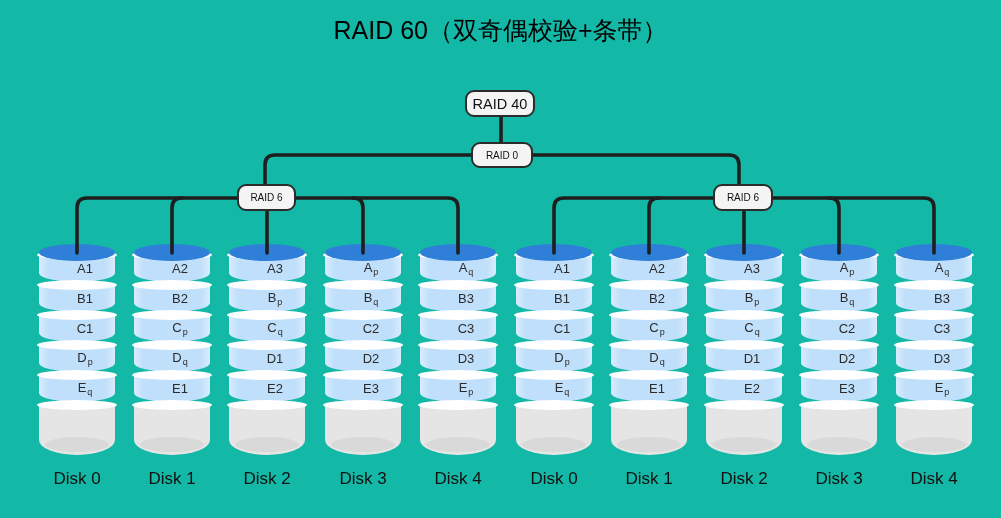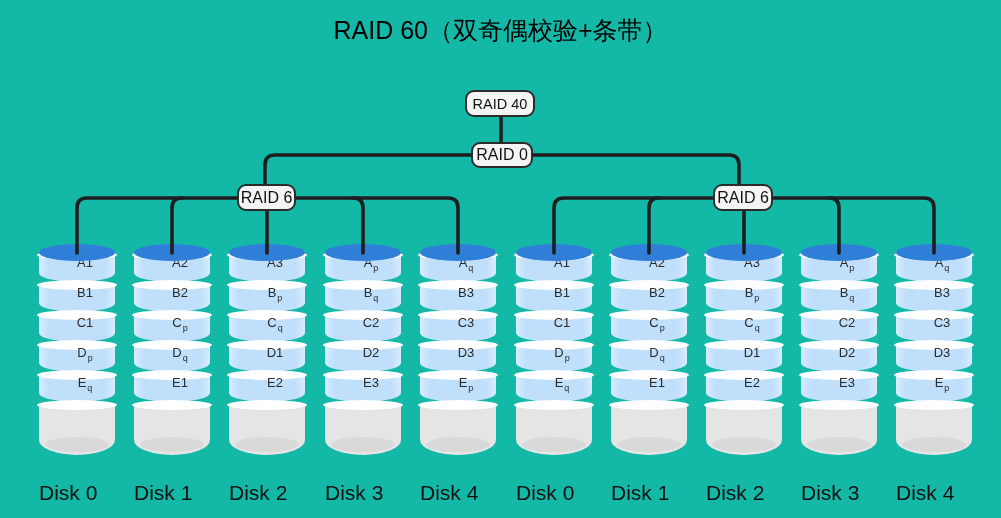--- a/index.html
+++ b/index.html
@@ -13,54 +13,54 @@
   .title{
     position:absolute;top:14px;left:0;width:100%;text-align:center;
     font-size:25px;color:#000;
   }
   svg.wires{position:absolute;left:0;top:0;z-index:3;pointer-events:none;}
   svg.wires path{stroke:var(--connector);stroke-width:3.6;fill:none;stroke-linecap:round;}
   .node{
     position:absolute;z-index:4;box-sizing:border-box;
     background:var(--node-fill);border:2px solid var(--node-border);border-radius:9px;
     display:flex;align-items:center;justify-content:center;
-    font-size:16px;color:#111;white-space:nowrap;
+    font-size:10px;color:#111;white-space:nowrap;
   }
   .disk{position:absolute;top:244px;width:76px;z-index:1;}
   .disk-top{
     position:absolute;top:0;left:0;width:76px;height:17px;z-index:2;
     background:var(--disk-top-blue);border-radius:50%;
   }
   .bands{padding-top:11px;}
   .band{
     position:relative;height:27px;margin-bottom:3px;
     background:linear-gradient(90deg,var(--stripe-edge) 0%,var(--stripe-blue) 13%,var(--stripe-blue) 87%,var(--stripe-edge) 100%);
     border-bottom-left-radius:50% 9px;border-bottom-right-radius:50% 9px;
-    display:flex;align-items:flex-start;justify-content:center;padding-left:16px;
+    display:flex;align-items:center;justify-content:center;padding-left:16px;
   }
   .band::before{
     content:"";position:absolute;top:-5px;left:-2px;right:-2px;height:10px;
     background:#fff;border-radius:50%;
   }
   .blabel{position:relative;z-index:1;font-size:13px;color:#2b2b2b;}
   .bsub{font-size:9px;margin-left:1px;}
   .disk-end{
     position:relative;height:50px;margin-top:1px;
     background:var(--empty-gray);
     border-bottom-left-radius:50% 15px;border-bottom-right-radius:50% 15px;
   }
   .disk-end::before{
     content:"";position:absolute;top:-5px;left:-2px;right:-2px;height:10px;
     background:#fff;border-radius:50%;
   }
   .disk-bottom-ellipse{
     position:absolute;left:6px;right:6px;bottom:3px;height:15px;
     border-radius:50%;background:var(--empty-gray-ell);
   }
-  .disk-name{margin-top:26px;text-align:left;font-size:21px;color:#111;}
+  .disk-name{margin-top:14px;text-align:center;font-size:17px;color:#111;}
 </style>
 </head>
 <body>
 
 <div class="stage" style="--disk-top-blue: #2f7fd9; --stripe-blue: #bfdffb; --stripe-edge: #d9ecfd; --empty-gray: #e5e5e5; --empty-gray-ell: #d9d9d9; --connector: #1e1e1e; --node-fill: #f4f4f4; --node-border: #2b2b2b;">
 
   <div class="title">RAID 60（双奇偶校验+条带）</div>
 
   <svg class="wires" width="1001" height="518" viewBox="0 0 1001 518">
 

